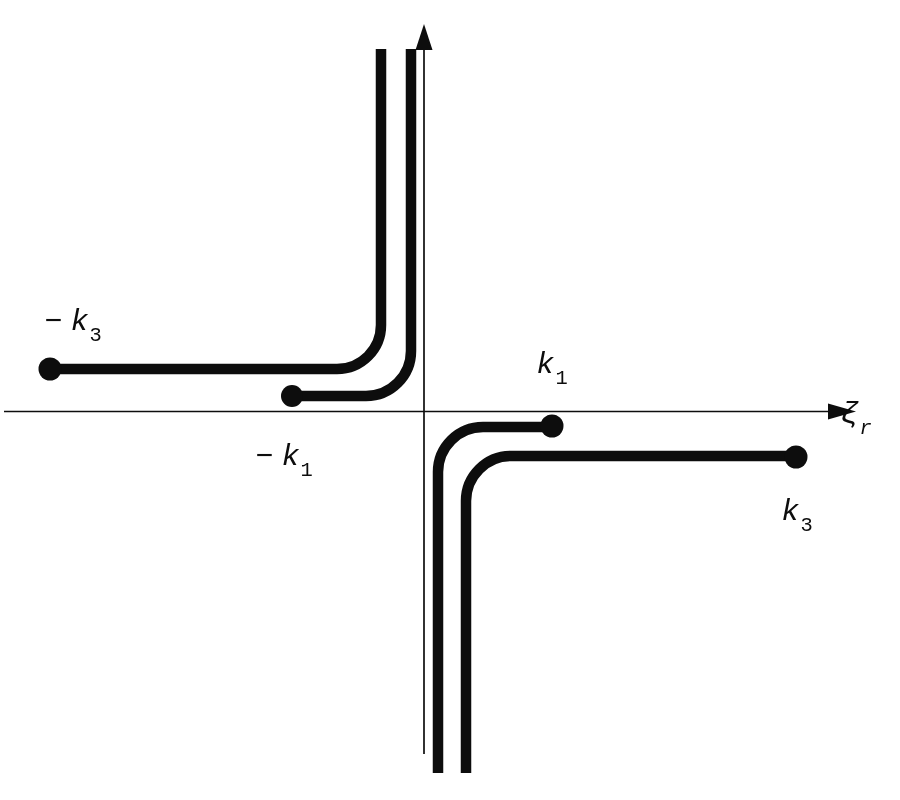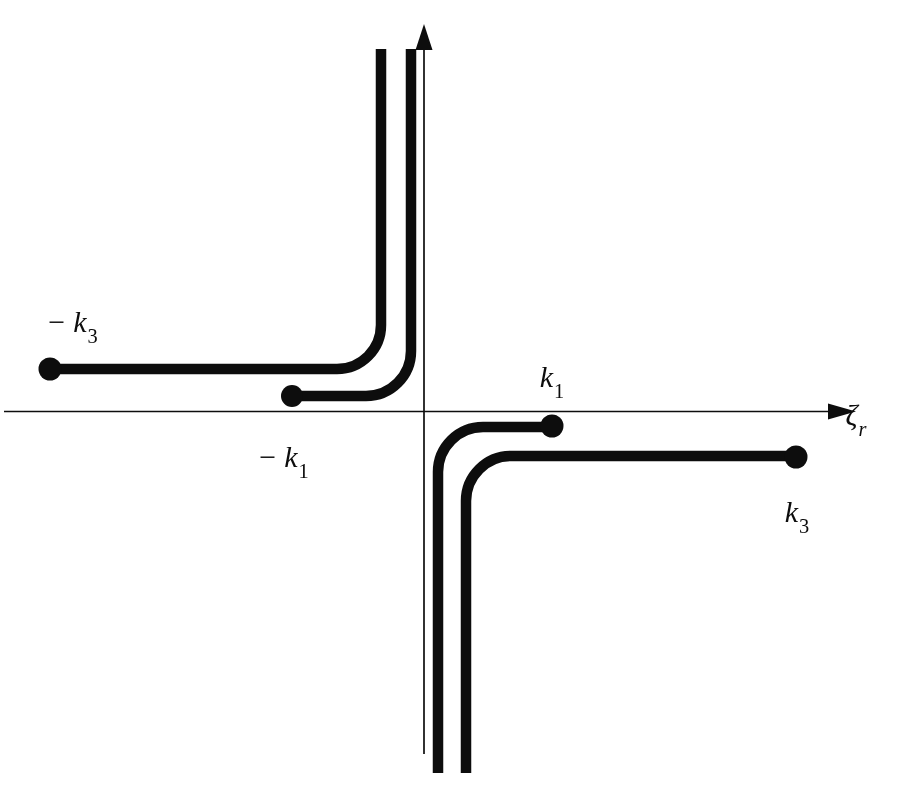--- a/index.html
+++ b/index.html
@@ -1,21 +1,21 @@
 <!DOCTYPE html>
 <html style="--bg: #ffffff; --ink: #0d0d0d;"><head>
 <meta charset="utf-8">
 <style>
   :root { --bg:#ffffff; --ink:#0d0d0d; }
   html,body { margin:0; padding:0; background:var(--bg); }
   .fig {
     position:relative;
     width:900px; height:800px;
     background:var(--bg);
-    font-family:Liberation Serif, serif;
+    font-family:Liberation Mono, monospace;
     overflow:hidden;
   }
   .fig svg { position:absolute; left:0; top:0; }
   .axis  { stroke:var(--ink); stroke-width:1.7; fill:none; }
   .cut   { stroke:var(--ink); stroke-width:10.5; fill:none; stroke-linecap:butt; }
   .dot   { fill:var(--ink); stroke:none; }
   .ah    { fill:var(--ink); stroke:none; }
   .lbl {
     position:absolute;
     transform:translate(-50%,-50%);
@@ -58,19 +58,19 @@
     <circle class="dot" cx="50" cy="369" r="11.5"></circle>
     <circle class="dot" cx="292" cy="396" r="11"></circle>
     <circle class="dot" cx="552" cy="426" r="11.5"></circle>
     <circle class="dot" cx="796" cy="457" r="11.5"></circle>
   </svg>
 
   <span class="lbl" style="left:73px; top:322px"><span class="sign">−</span><span class="it">k</span><sub>3</sub></span>
 
   <span class="lbl" style="left:284px; top:457px"><span class="sign">−</span><span class="it">k</span><sub>1</sub></span>
 
-  <span class="lbl" style="left:552px; top:377px"><span class="sign"></span><span class="it">k</span><sub>1</sub></span>
+  <span class="lbl" style="left:552px; top:365px"><span class="sign"></span><span class="it">k</span><sub>1</sub></span>
 
   <span class="lbl" style="left:797px; top:512px"><span class="sign"></span><span class="it">k</span><sub>3</sub></span>
 
   <span class="lbl" style="left:856px; top:415px"><span class="it">ζ</span><sub class="it">r</sub></span>
 
 </div>
 
 </body></html>

